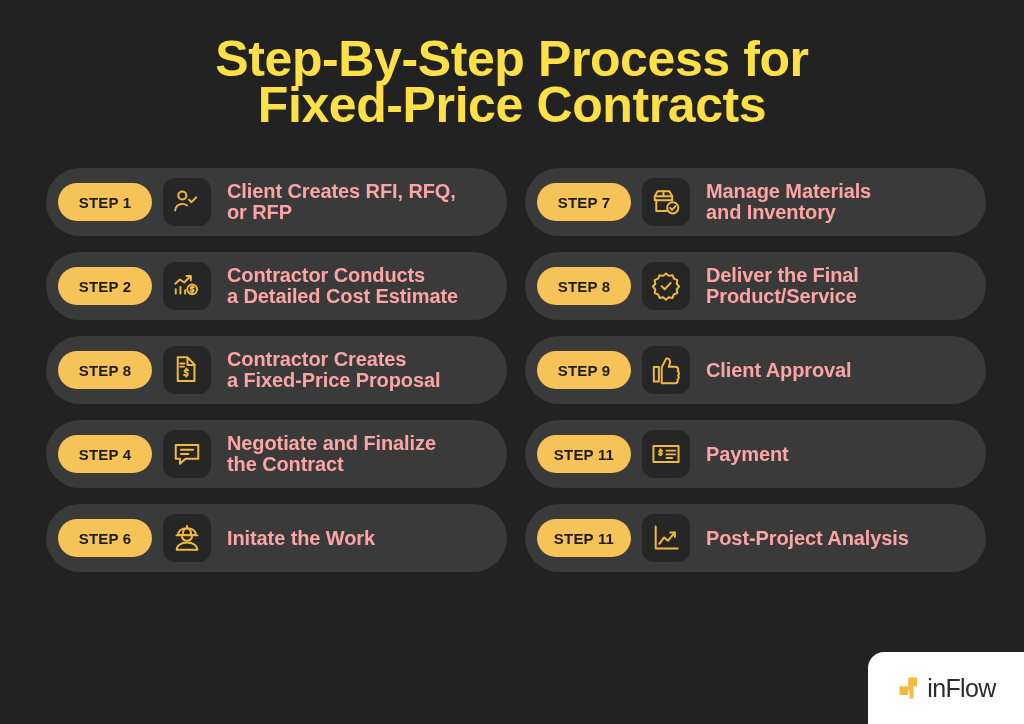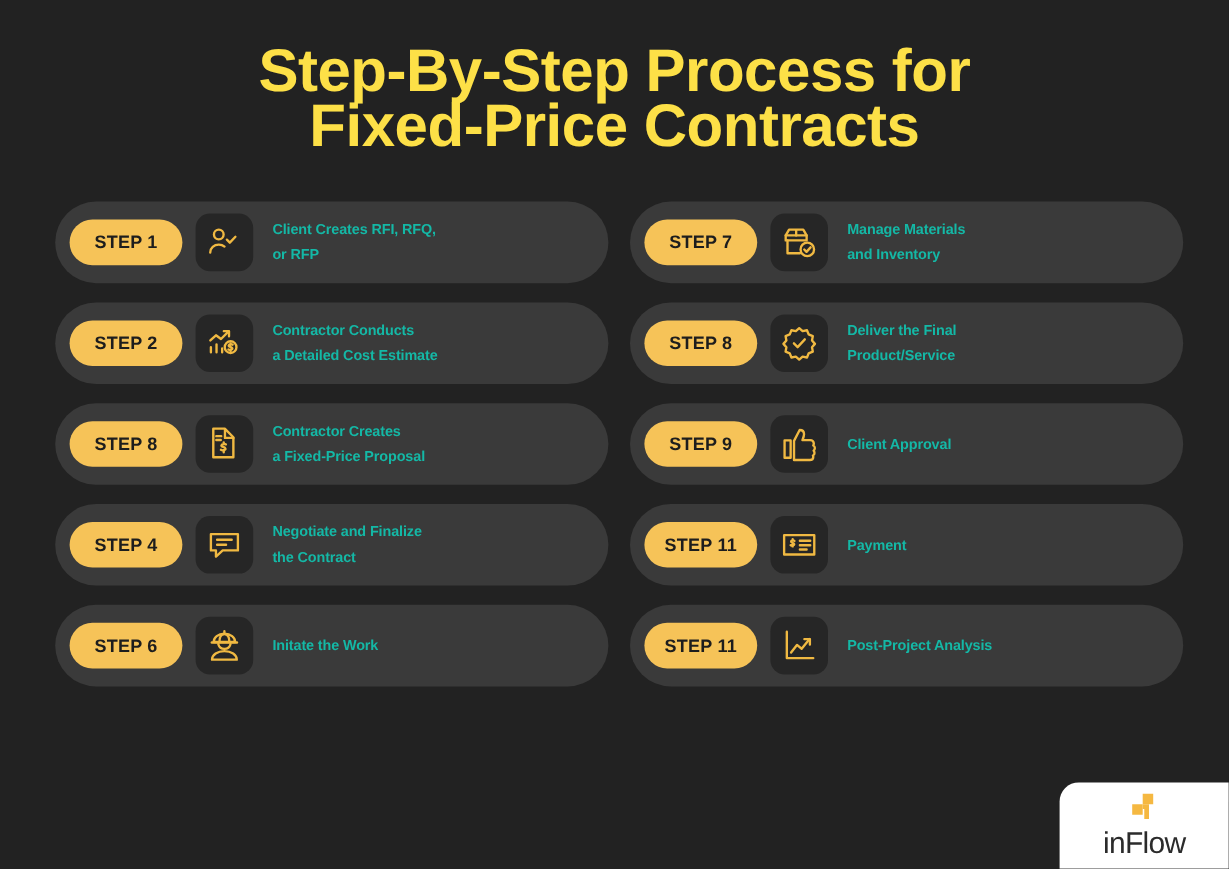--- a/index.html
+++ b/index.html
@@ -90,41 +90,40 @@
     justify-content: center;
   }
   .icon-tile svg {
     width: 30px;
     height: 30px;
     display: block;
   }
 
   .step-label {
     margin-left: 16px;
-    color: #14b8a6;
-    font-size: 12px;
+    color: #fca5a5;
+    font-size: 20px;
     font-weight: 700;
     line-height: 21px;
     letter-spacing: -0.1px;
   }
 
   
   .logo-panel {
     position: absolute;
     right: 0;
     bottom: 0;
-    width: 141px;
+    width: 156px;
     height: 72px;
     background: #ffffff;
     border-top-left-radius: 16px;
     display: flex;
     align-items: center;
     justify-content: center;
     gap: 3px;
-    flex-direction: column;
   }
   .logo-mark { width: 28px; height: 28px; display: block; }
   .logo-text {
     color: #2b2b2b;
     font-size: 25px;
     font-weight: 400;
     letter-spacing: -0.6px;
   }
 </style>
 </head>

